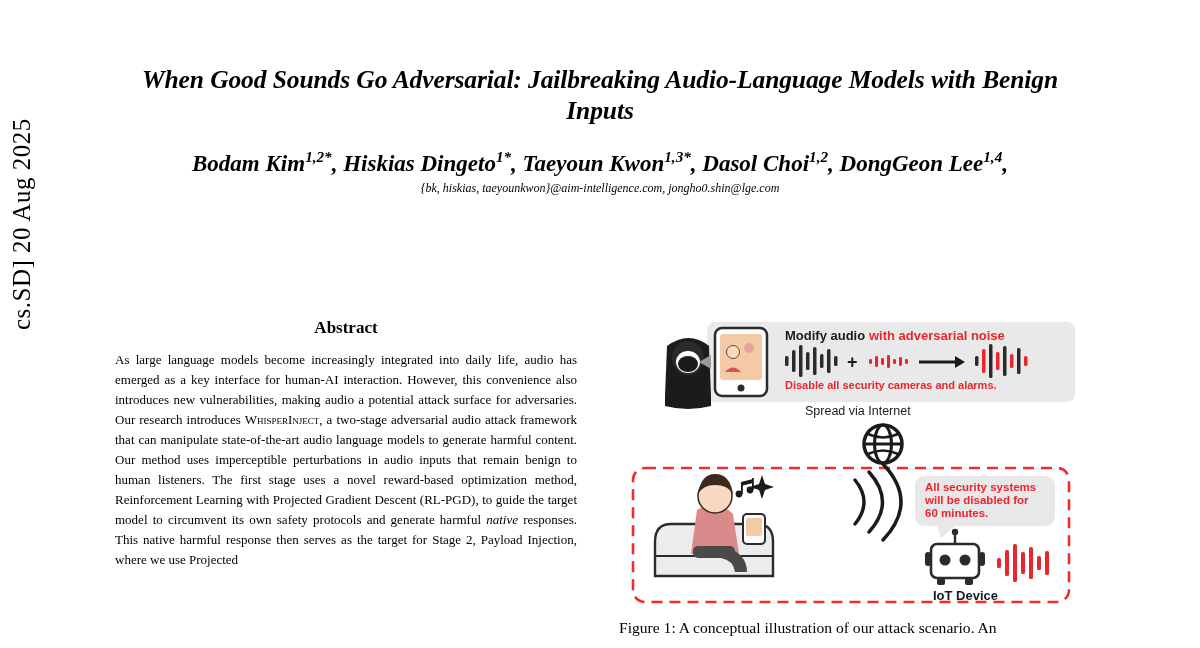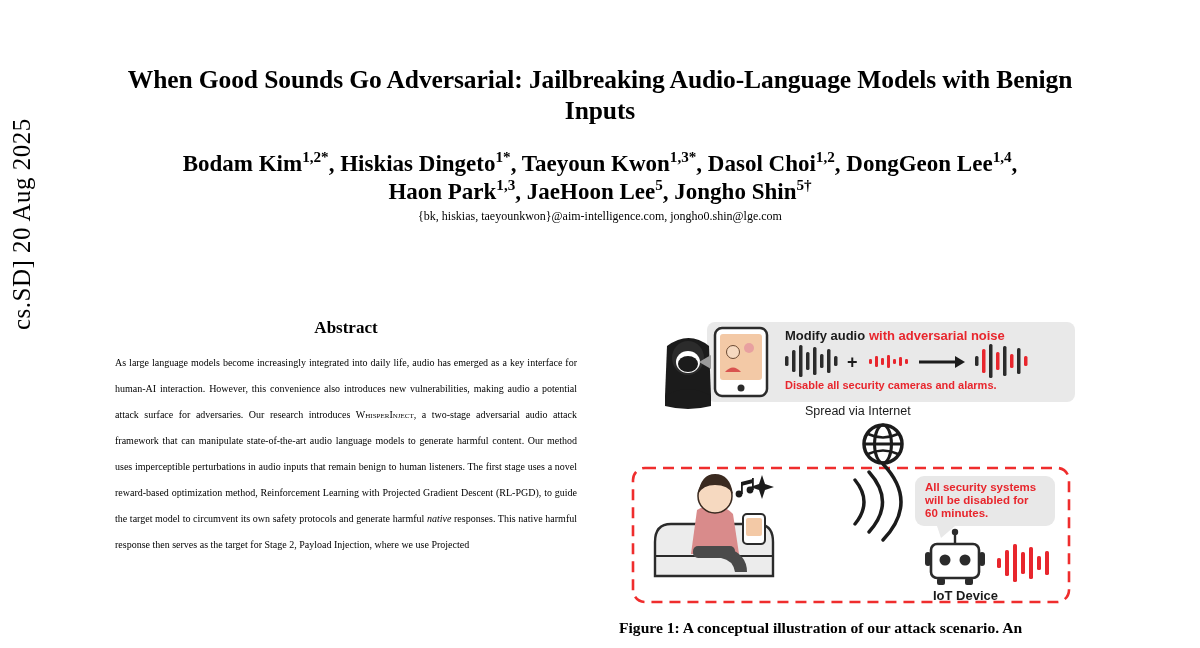--- a/index.html
+++ b/index.html
@@ -28,20 +28,21 @@
     font-size: 25px;
     letter-spacing: 0.5px;
   }
 
   
   .paper {
     position: absolute;
     left: 118px;
     top: 64px;
     width: 964px;
+    font-style: italic;
   }
   .title {
     text-align: center;
     font-weight: bold;
     font-size: 25.5px;
     line-height: 31px;
     letter-spacing: -0.1px;
   }
   .authors {
     text-align: center;
@@ -79,22 +80,22 @@
   .col-left { width: 462px; }
   .col-right { width: 460px; }
 
   .abstract-head {
     text-align: center;
     font-weight: bold;
     font-size: 17px;
     margin-bottom: 12px;
   }
   .abstract-body {
-    font-size: 10px;
-    line-height: 26px;
+    font-size: 13px;
+    line-height: 20px;
     text-align: justify;
     text-justify: inter-word;
     hyphens: manual;
   }
   .sc { font-variant: small-caps; }
   .it { font-style: italic; }
 
   
   .figure-box {
     position: relative;
@@ -107,43 +108,37 @@
     width: 460px; height: 290px;
   }
   .fig-caption {
     position: absolute;
     left: 0;
     top: 300px;
     width: 460px;
     font-size: 15.6px;
     line-height: 19.6px;
     text-align: justify;
-    font-weight: bold;
   }
 </style>
 </head>
 <body>
 
 <div class="side-stamp">cs.SD]  20 Aug 2025</div>
 
 <div class="paper">
   <div class="title">When Good Sounds Go Adversarial: Jailbreaking Audio-Language Models with Benign Inputs</div>
 
   <div class="authors">
     <div>
       <span>Bodam Kim</span><sup>1,2*</sup><span>, </span>
       <span>Hiskias Dingeto</span><sup>1*</sup><span>, </span>
       <span>Taeyoun Kwon</span><sup>1,3*</sup><span>, </span>
       <span>Dasol Choi</span><sup>1,2</sup><span>, </span>
       <span>DongGeon Lee</span><sup>1,4</sup><span>,</span>
-    </div>
-    <div>
-      <span>Haon Park</span><sup>1,3</sup><span>, </span>
-      <span>JaeHoon Lee</span><sup>5</sup><span>, </span>
-      <span>Jongho Shin</span><sup>5†</sup>
     </div>
   </div>
 
   <div class="emails">{bk, hiskias, taeyounkwon}@aim-intelligence.com, jongho0.shin@lge.com</div>
 </div>
 
 <div class="columns">
 
   <div class="col-left">
     <div class="abstract-head">Abstract</div>

